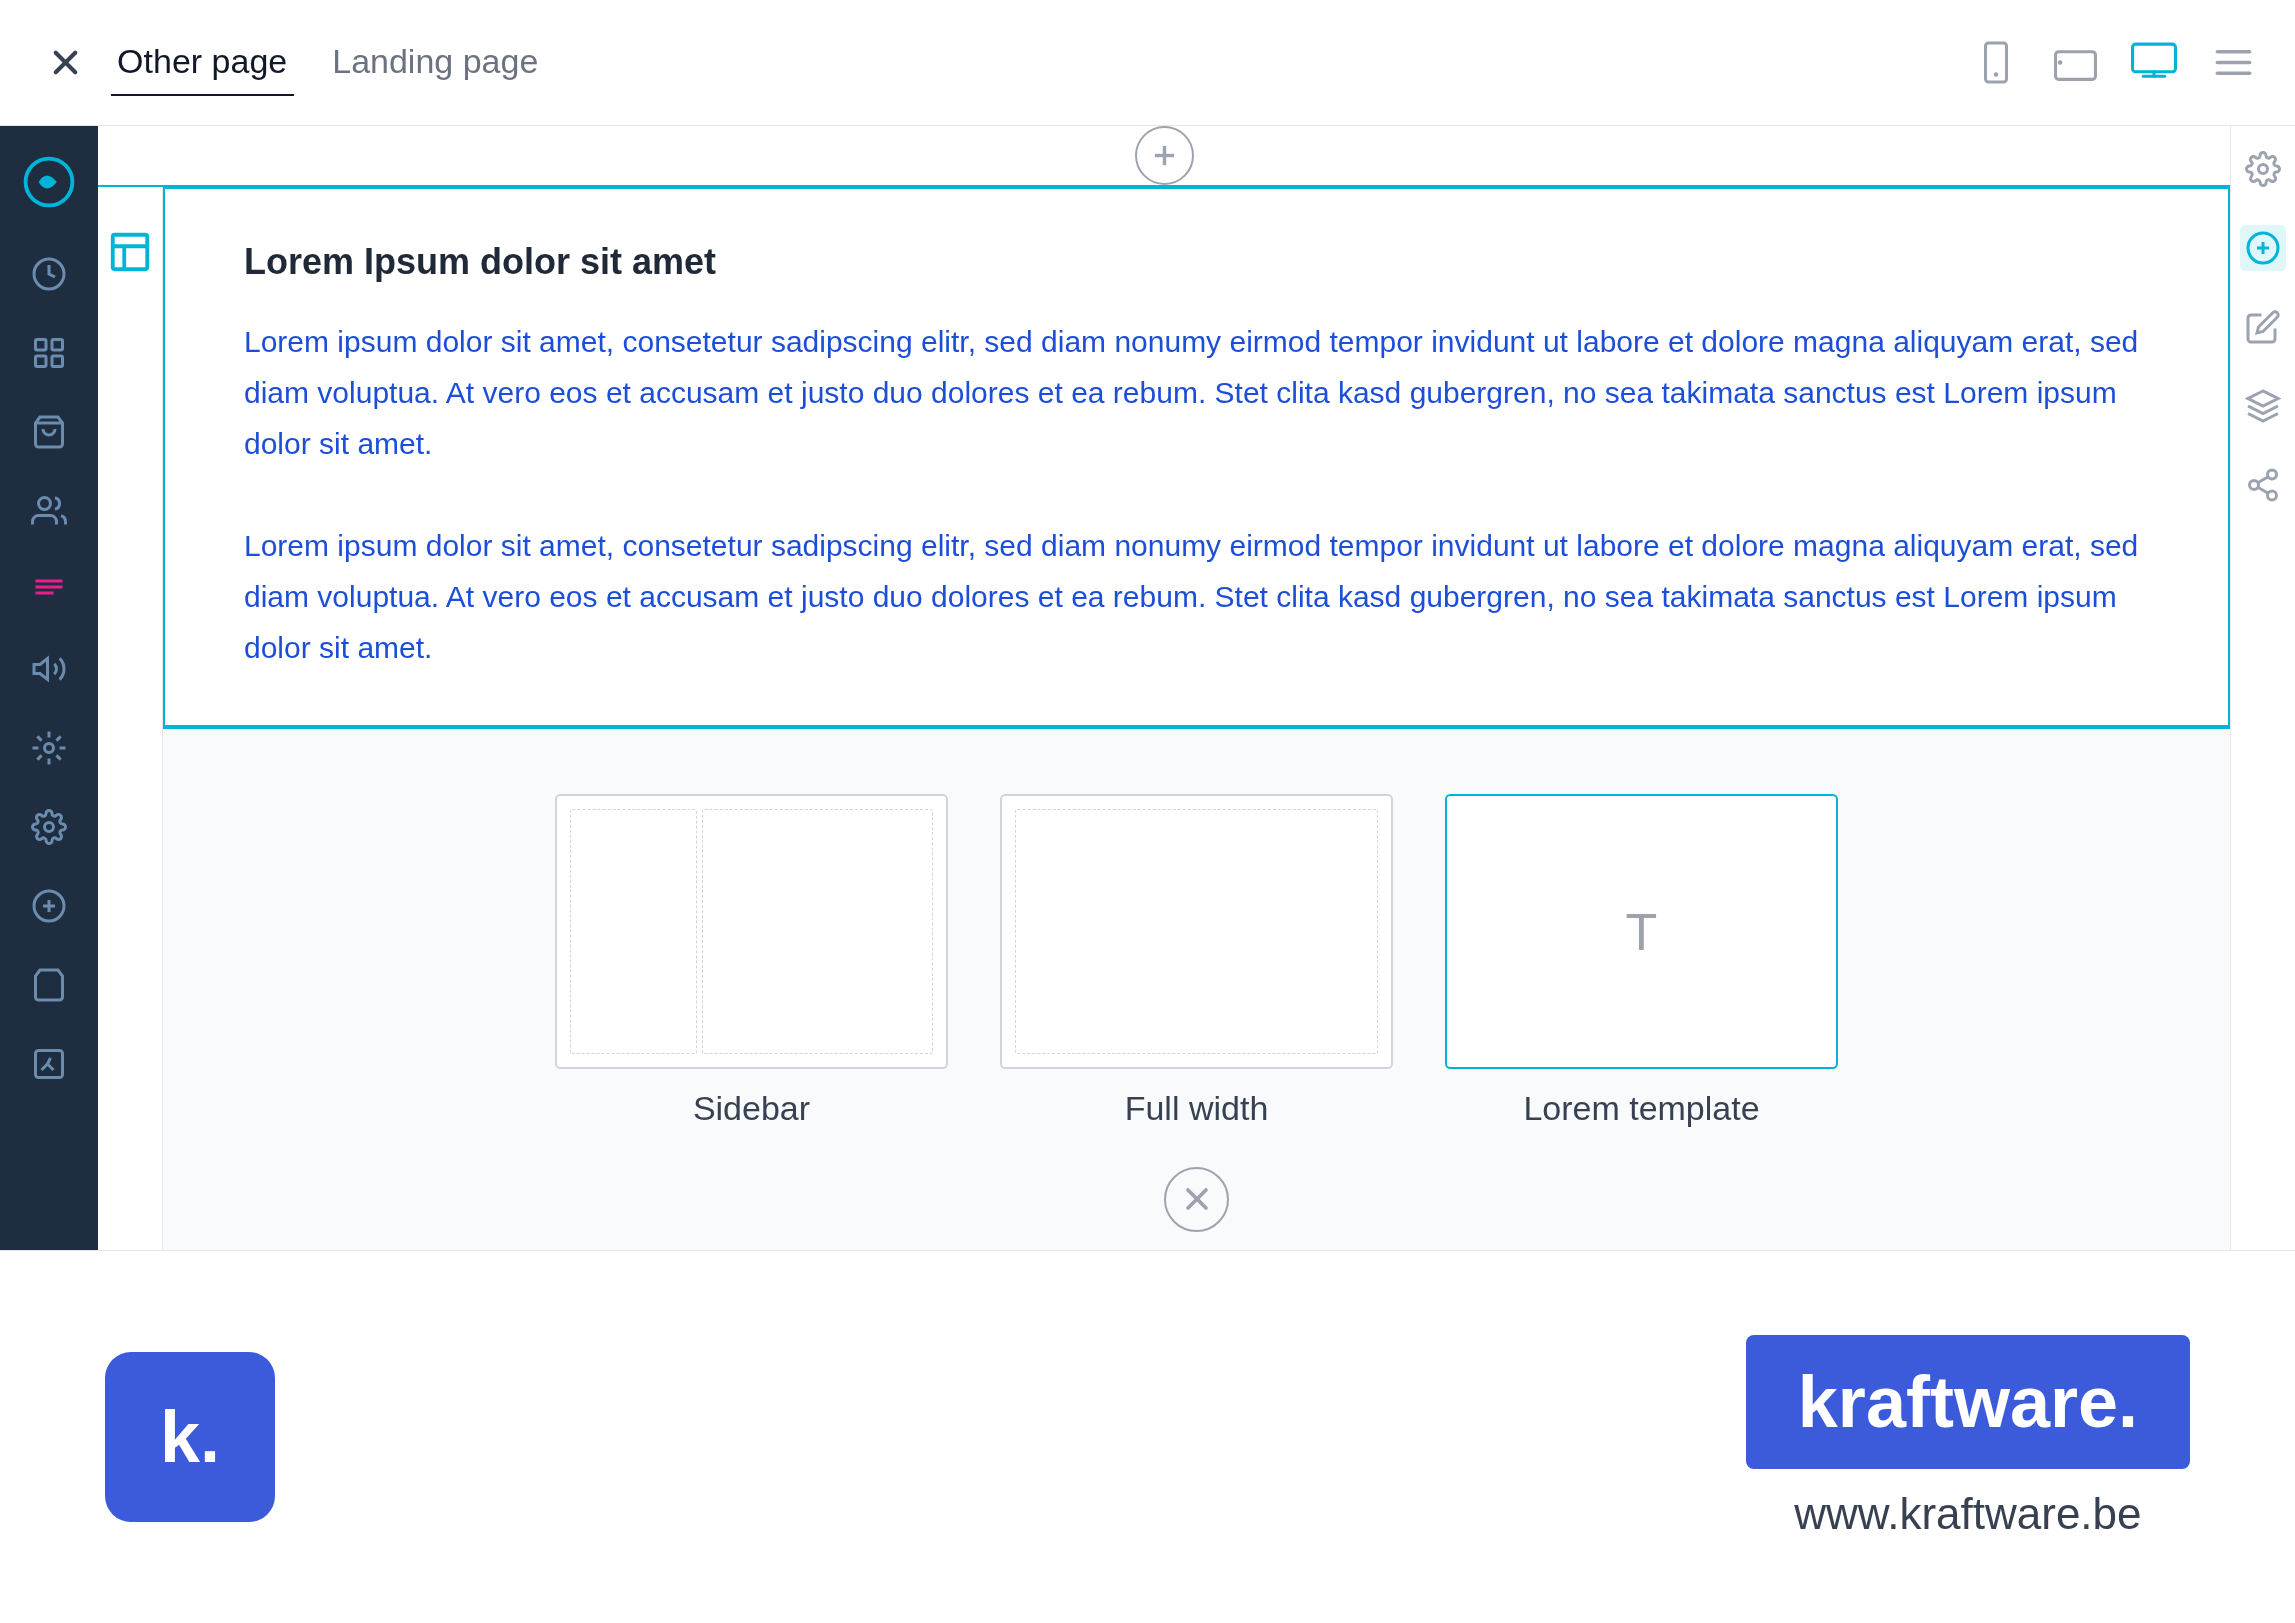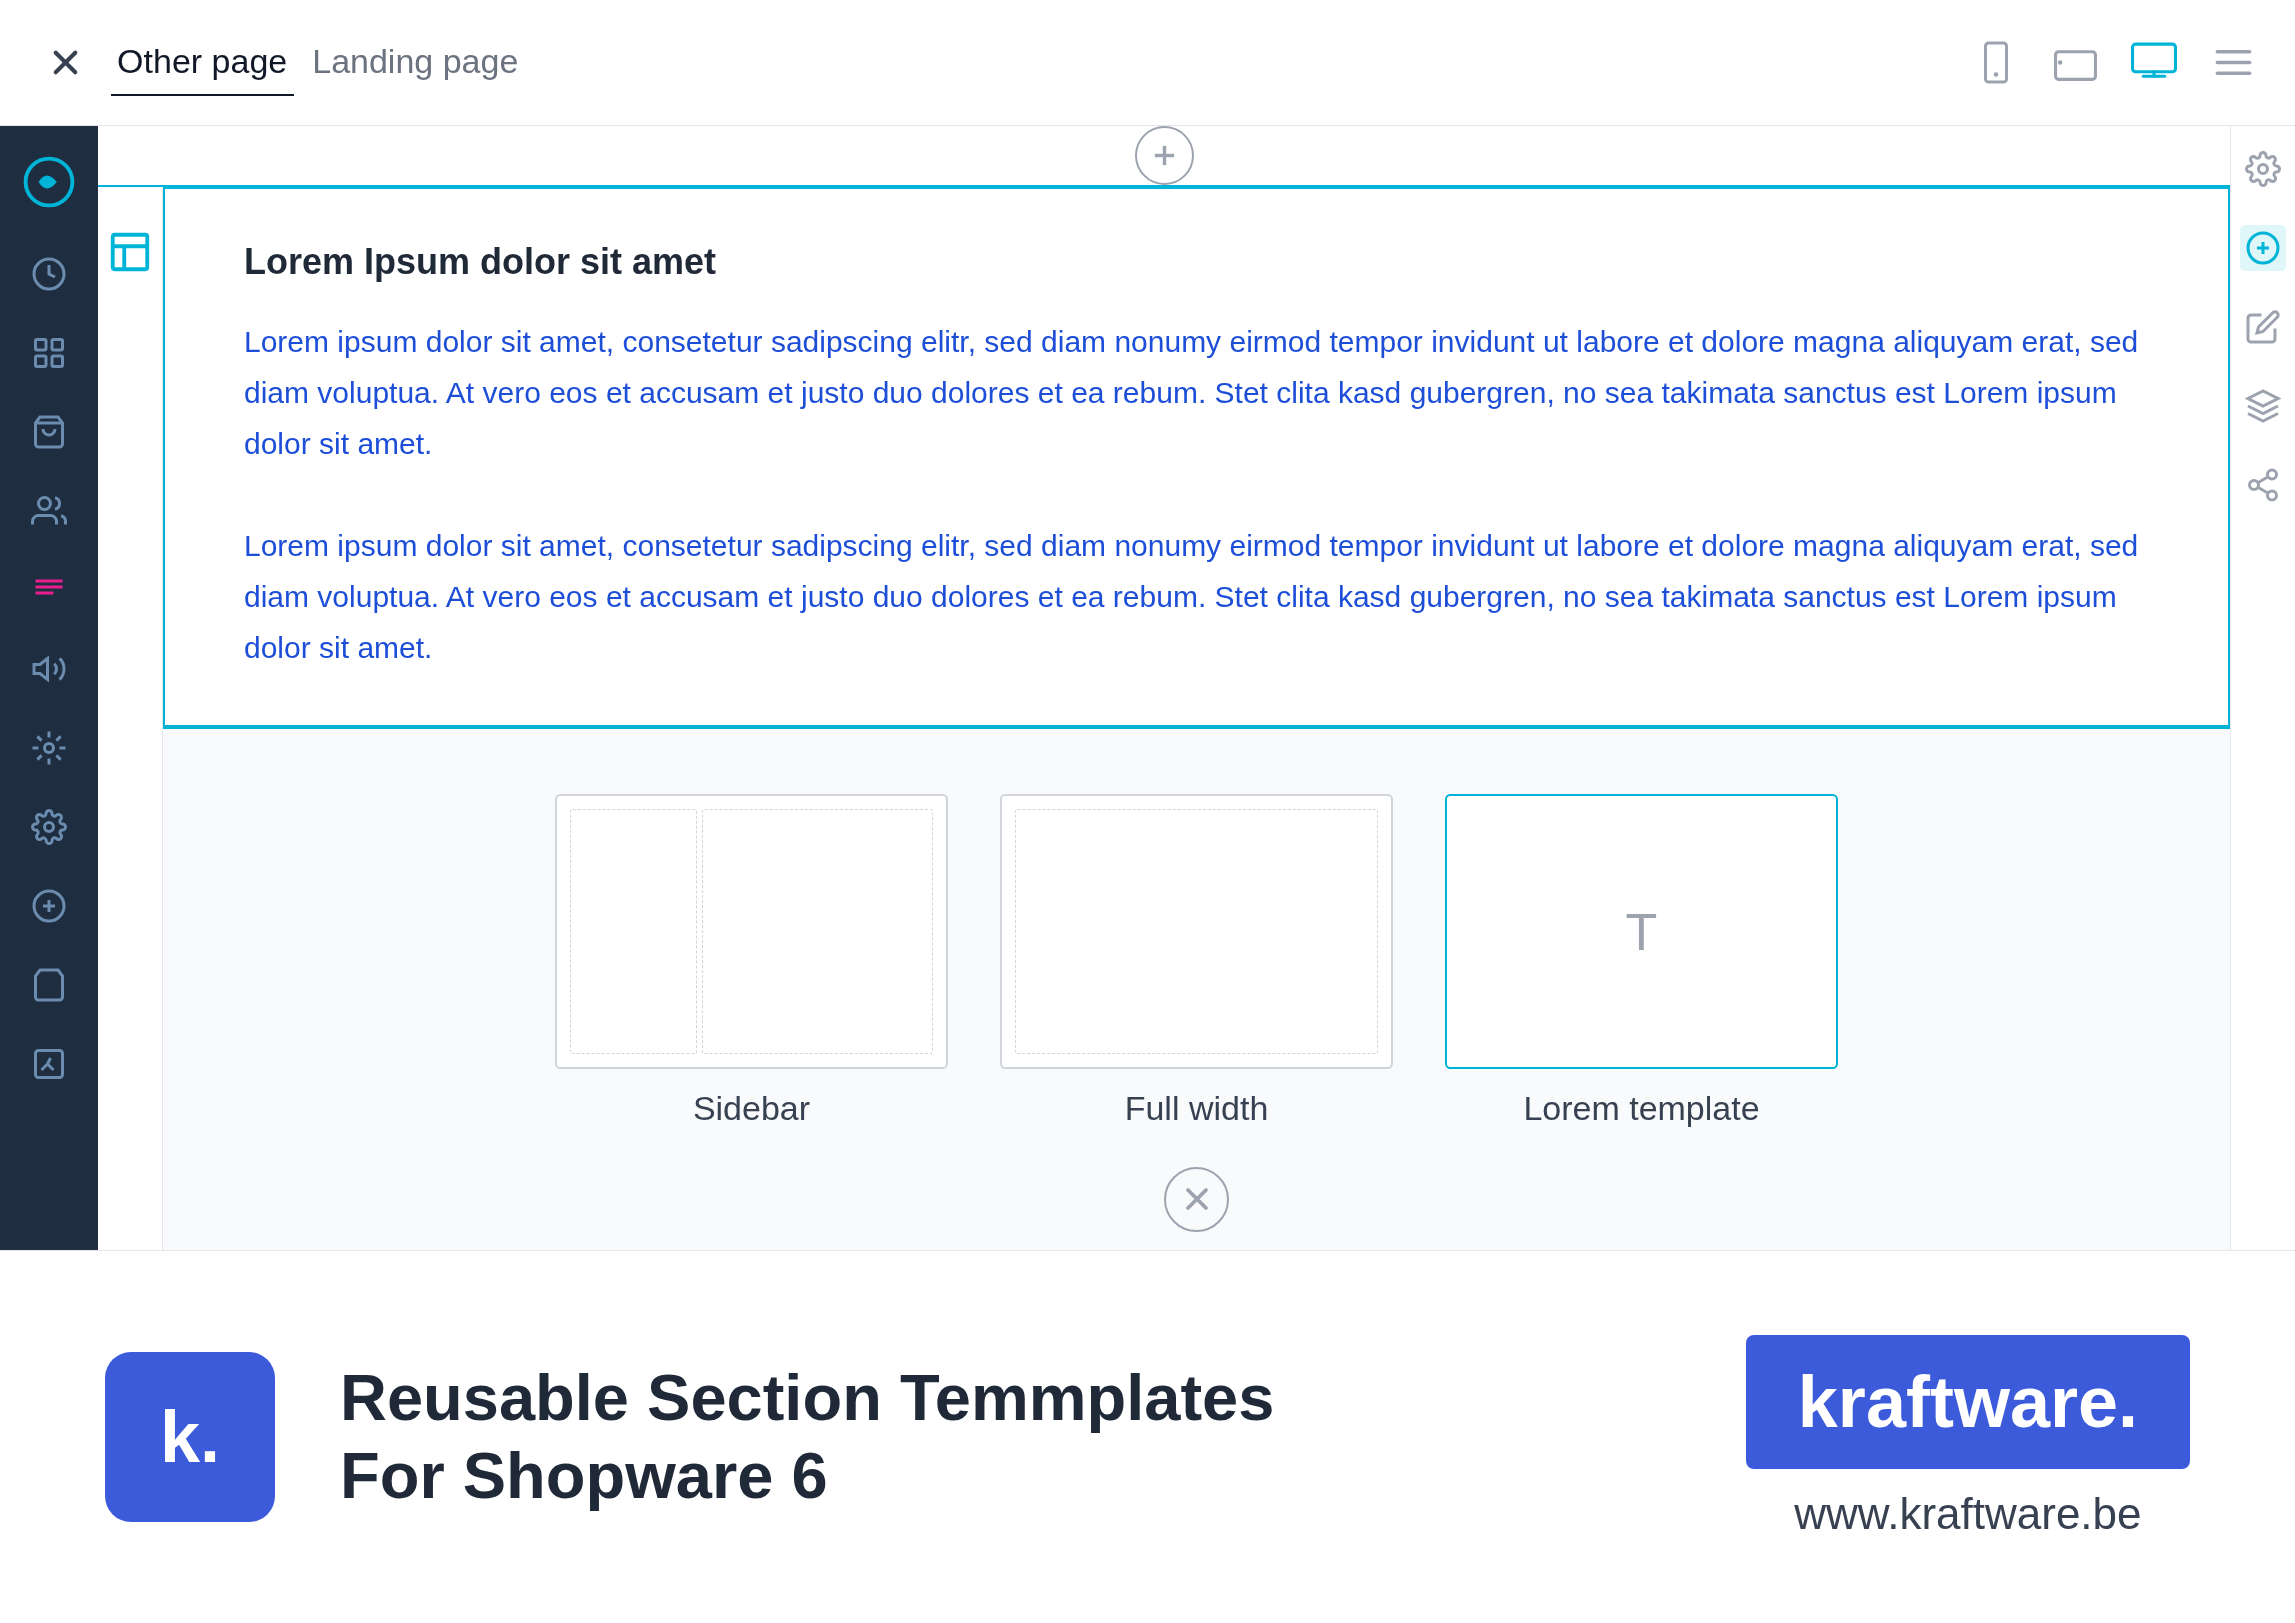--- a/index.html
+++ b/index.html
@@ -2,21 +2,21 @@
 <html style="font-size:10.5px"><head>
   <meta charset="utf-8">
   <style>
     * { box-sizing: border-box; margin: 0; padding: 0; }
     body { font-family: -apple-system, BlinkMacSystemFont, 'Segoe UI', sans-serif; background: #f0f2f5; width: 2295px; height: 1623px; overflow: hidden; }
 
     
     .app-wrapper { display: flex; flex-direction: column; width: 2295px; height: 1623px; }
     .top-bar { display: flex; align-items: center; height: 126px; background: #fff; border-bottom: 1.3px solid #e5e7eb; padding: 0 39px; flex-shrink: 0; }
     .top-bar-close { width: 52px; height: 52px; display: flex; align-items: center; justify-content: center; cursor: pointer; margin-right: 19.6px; }
-    .top-bar-tabs { display: flex; align-items: center; flex: 1; gap: 12px; }
+    .top-bar-tabs { display: flex; align-items: center; flex: 1; gap: 32px; }
     .tab-item { font-size: 34px; color: #6b7280; cursor: pointer; padding: 13px 6.5px; border-bottom: 2.6px solid transparent; }
     .tab-item.active { color: #111827; border-bottom: 2.6px solid #111827; font-weight: 500; }
     .top-bar-right { display: flex; align-items: center; gap: 33px; margin-left: auto; }
     .device-icon { width: 46px; height: 46px; display: flex; align-items: center; justify-content: center; cursor: pointer; color: #9ca3af; }
     .device-icon.active { color: #00b4d8; }
 
     
     .main-area { display: flex; flex: 1; overflow: hidden; }
 
     
@@ -346,25 +346,19 @@
           <line x1="15.41" y1="6.51" x2="8.59" y2="10.49"></line>
         </svg>
       </div>
     </div>
   </div>
 
   <div class="bottom-banner">
     <div class="banner-icon">
       <span style="color:#fff;font-size:72px;font-weight:900;">k.</span>
     </div>
-    <div class="banner-text">
-      <div class="banner-title">
-        <div>Reusable Section Temmplates</div>
-        <div>For Shopware 6</div>
-      </div>
-    </div>
     <div class="banner-logo">
       <div class="kraftware-badge">kraftware.</div>
       <div class="kraftware-url">www.kraftware.be</div>
     </div>
   </div>
 </div>
 
 
 </body></html>

